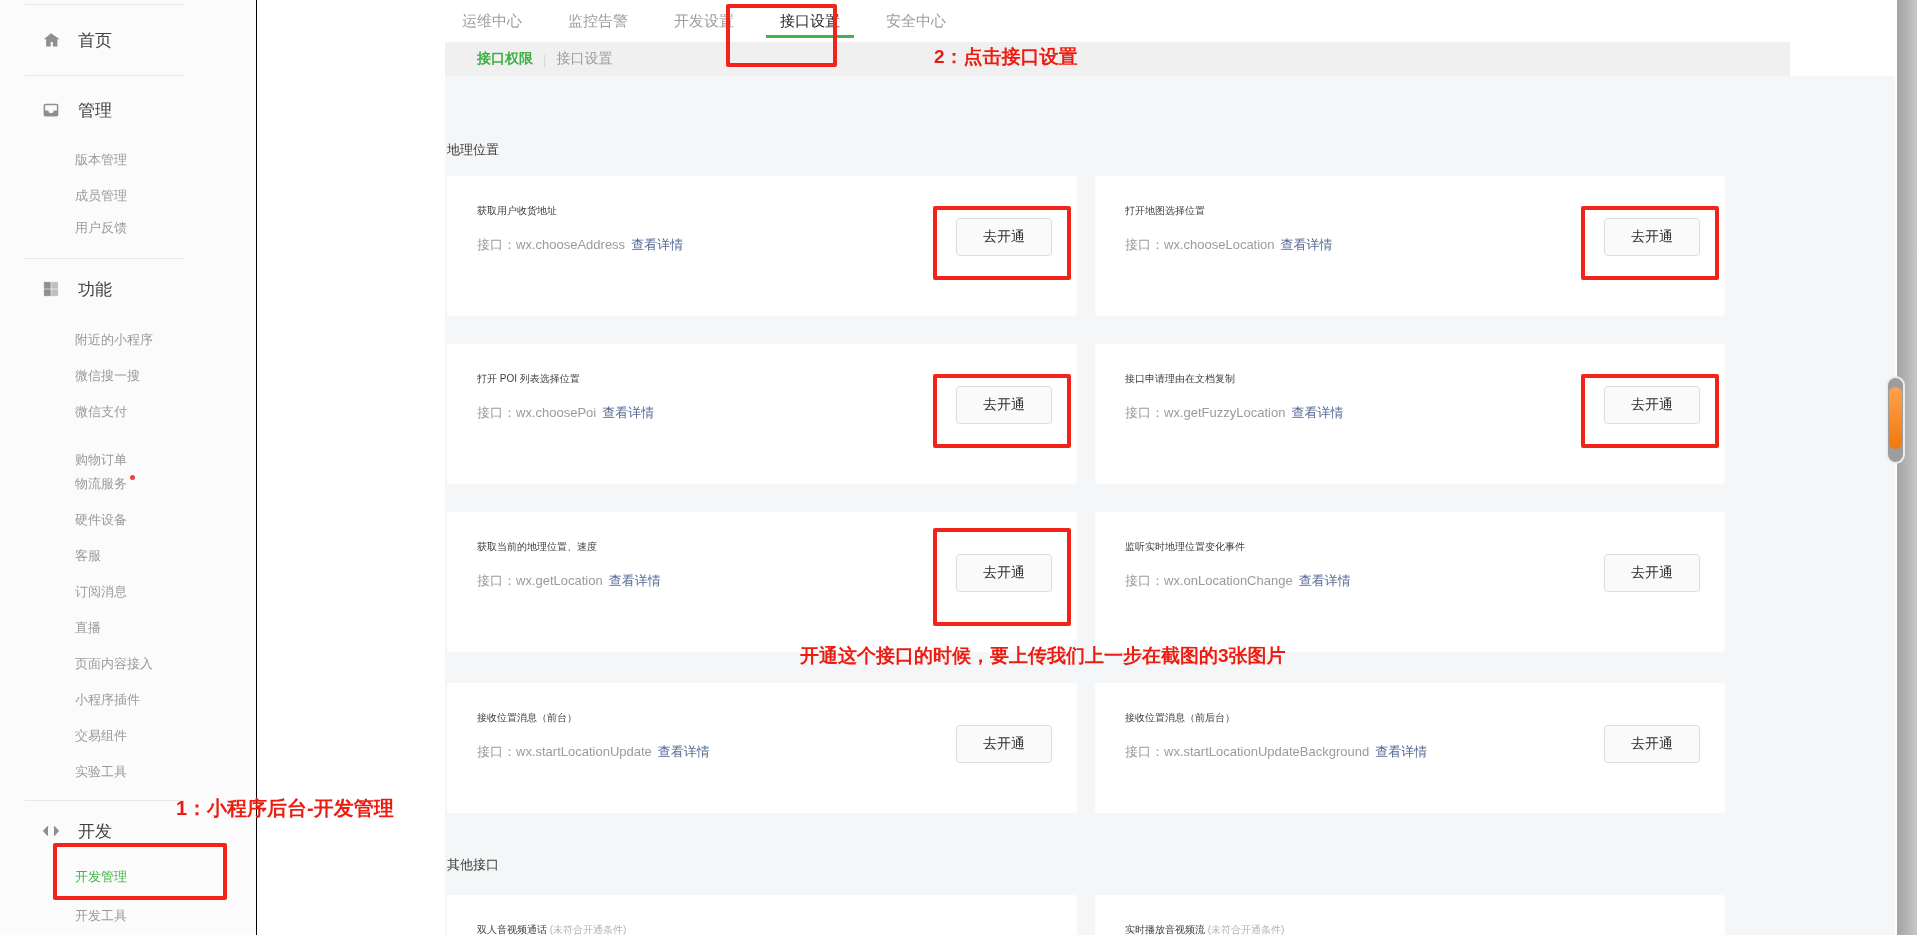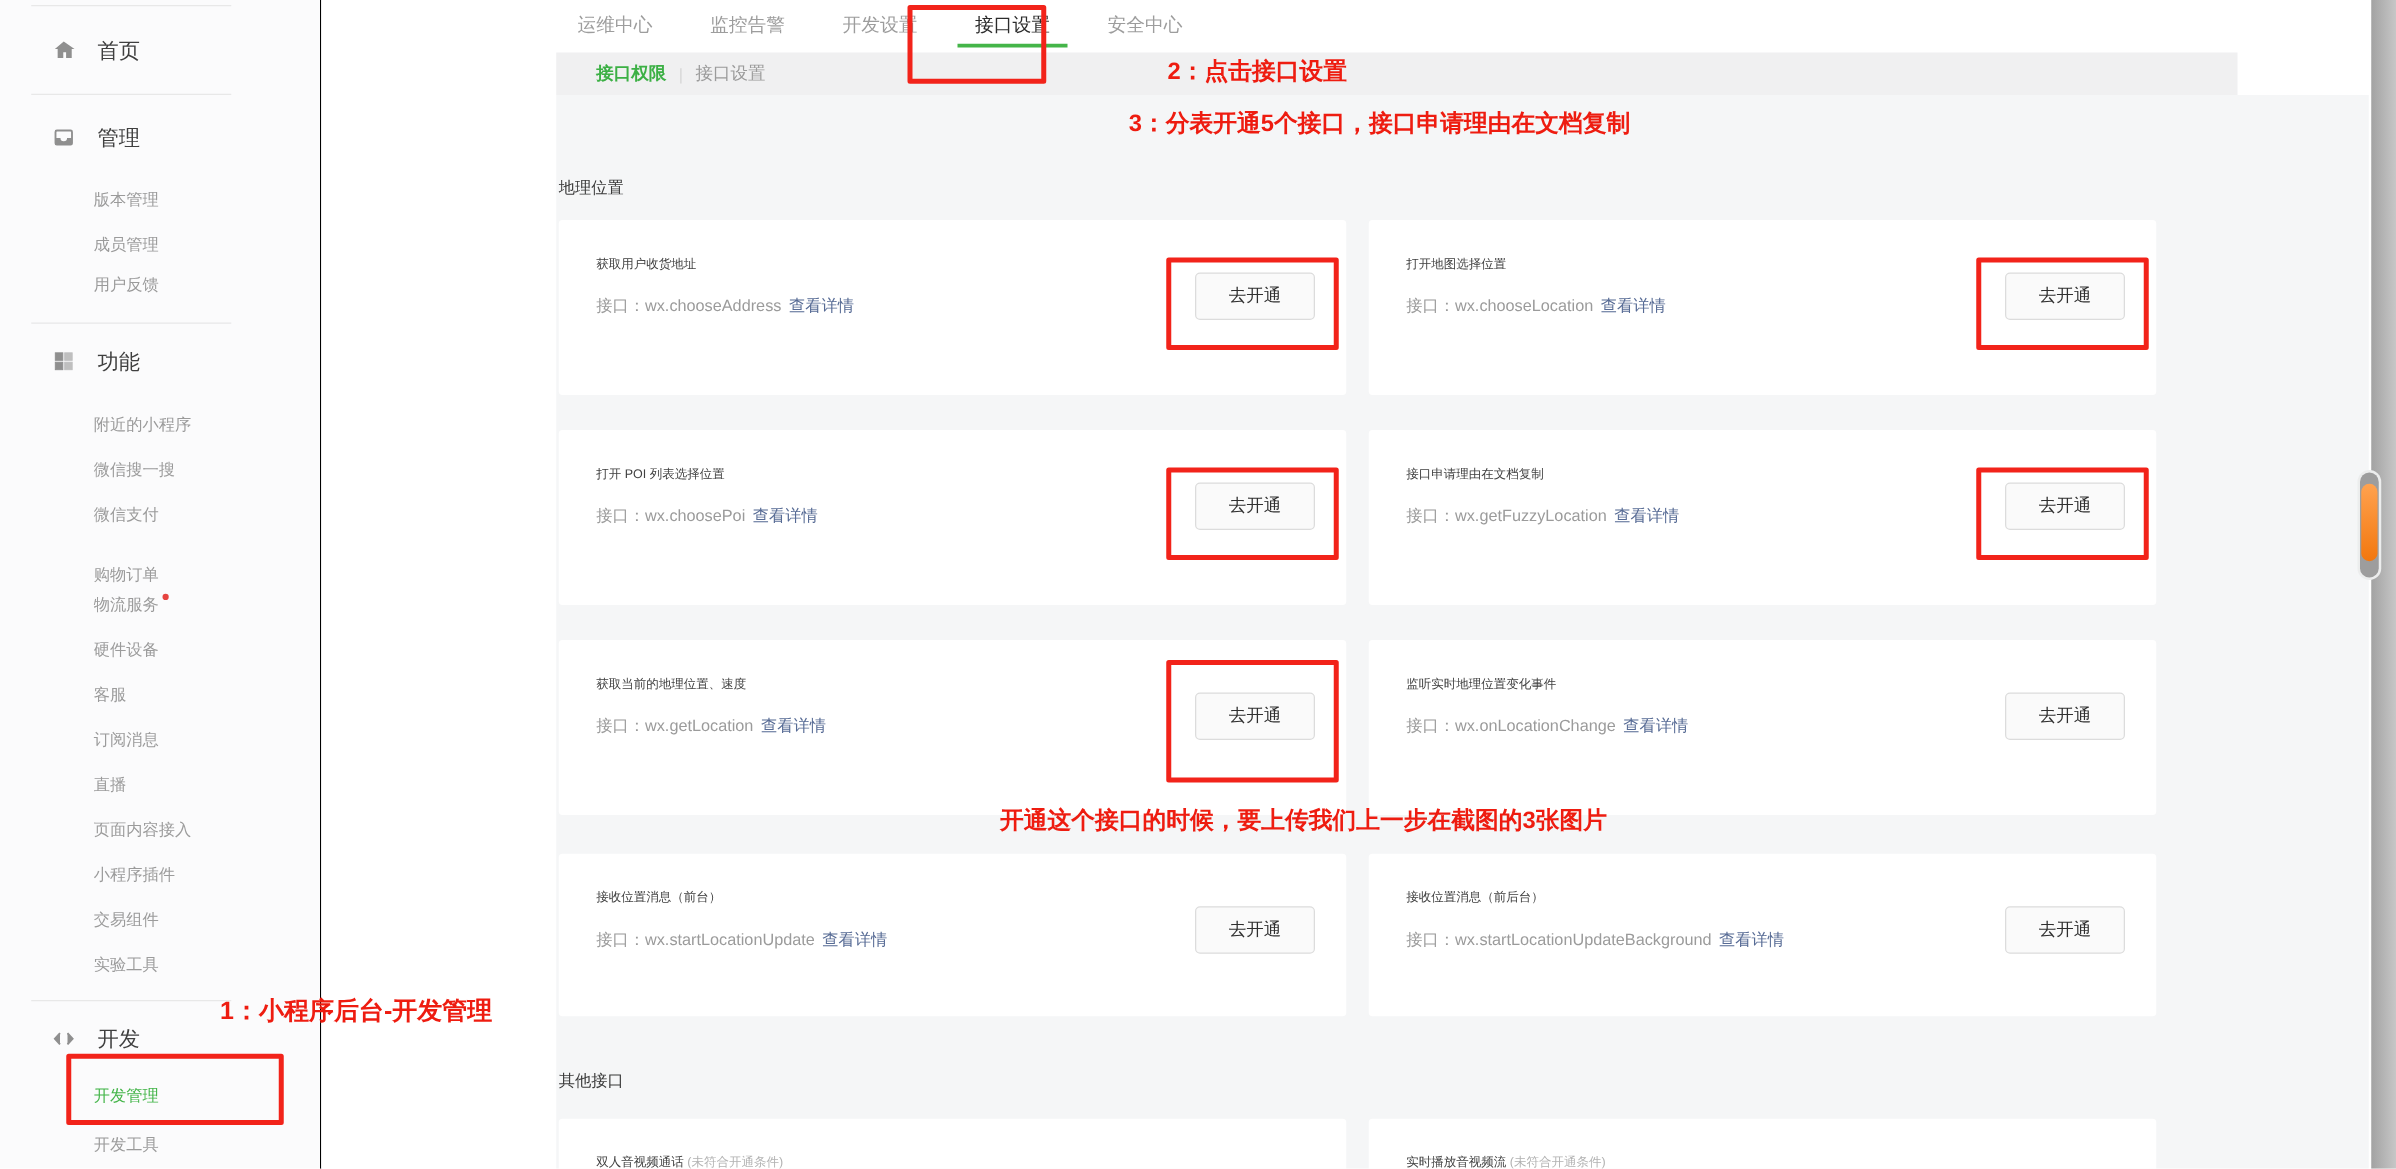--- a/index.html
+++ b/index.html
@@ -198,20 +198,19 @@
       </div>
       <div class="card" style="left: 838px; top: 895px; height: 80px;">
         <div class="card-title"><span>实时播放音视频流 </span><span class="other-note">(未符合开通条件)</span></div>
       </div>
     </div>
 
   <div class="redbox" style="left:726px; top:4px; width:111px; height:63px;"></div>
   <div class="redbox" style="left:53px; top:843px; width:174px; height:57px;"></div>
   <div class="ann" style="left:176px; top:795px; font-size:20px;">1：小程序后台-开发管理</div>
   <div class="ann" style="left:934px; top:44px;">2：点击接口设置</div>
-  <div class="ann" style="left:903px; top:86px;">3：分表开通5个接口，接口申请理由在文档复制</div>
   <div class="ann" style="left:800px; top:643px;">开通这个接口的时候，要上传我们上一步在截图的3张图片</div>
 
   <div class="scroll-track"></div>
   <div class="scroll-thumb-gray"></div>
   <div class="scroll-thumb-orange"></div>
 
 </div>
 
 </body></html>

